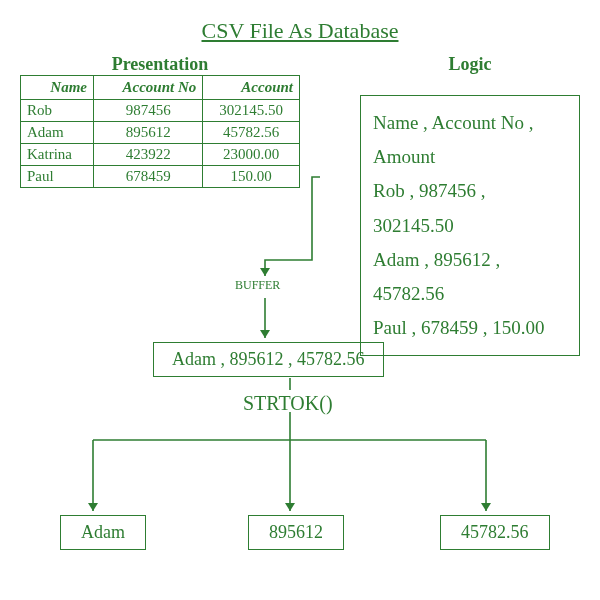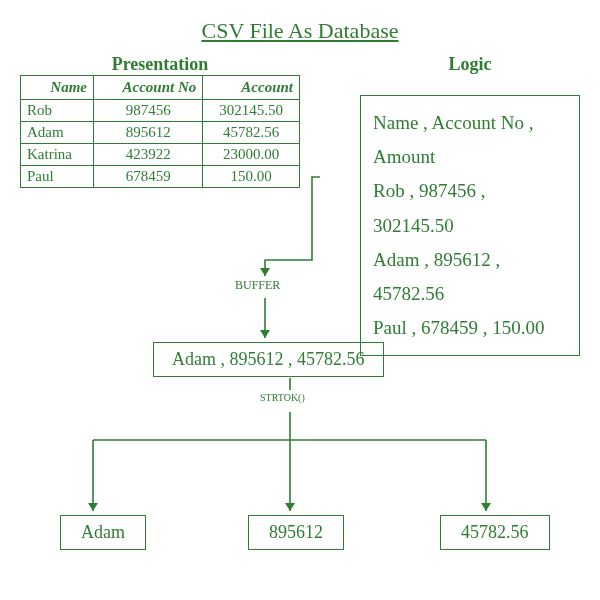--- a/index.html
+++ b/index.html
@@ -68,23 +68,23 @@
     position: absolute;
     left: 153px;
     top: 342px;
     border: 1.5px solid #2e7d32;
     padding: 6px 18px;
     font-size: 18px;
     white-space: nowrap;
   }
   .strtok-label {
     position: absolute;
-    left: 260px;
+    left: 243px;
     top: 392px;
-    font-size: 10px;
+    font-size: 20px;
   }
   .tok-box {
     position: absolute;
     border: 1.5px solid #2e7d32;
     padding: 6px 20px;
     font-size: 18px;
     text-align: center;
   }
   #tok1 { left: 60px;  top: 515px; }
   #tok2 { left: 248px; top: 515px; }

